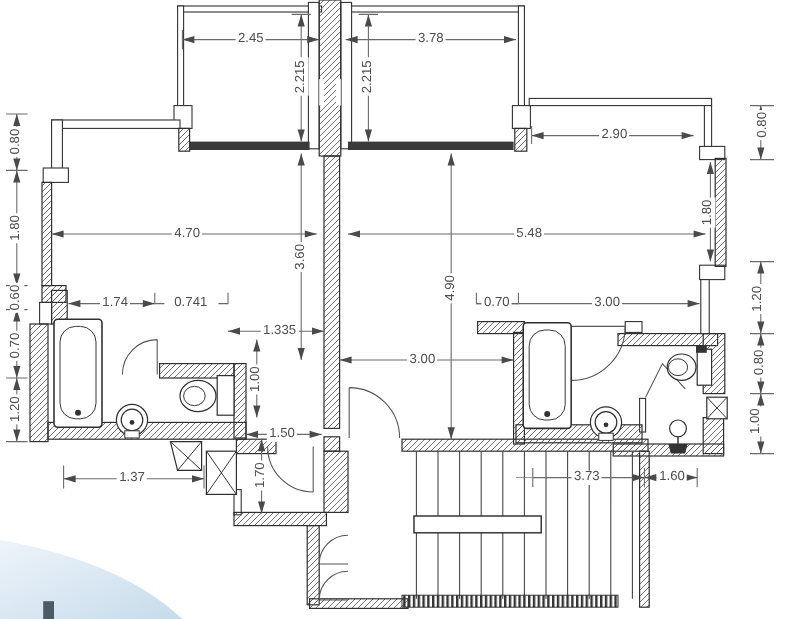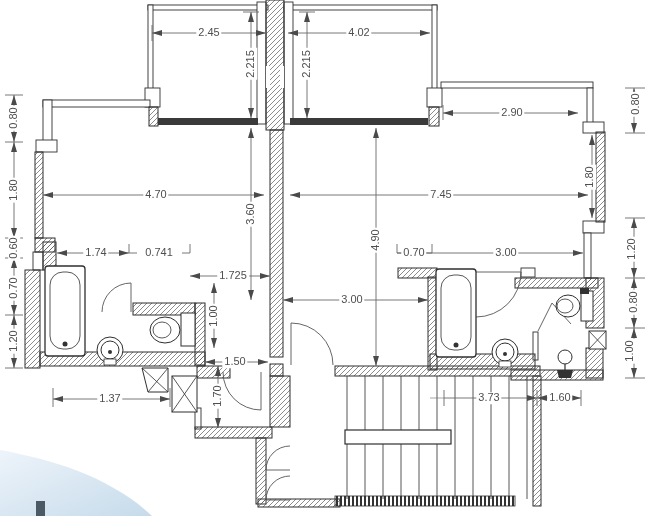--- a/index.html
+++ b/index.html
@@ -233,36 +233,36 @@
     <path d="M152 25 V41 M443 105 V120"></path>
     <path d="M129 244 V253 H137 M190 244 V253 H182"></path>
     <path d="M397 244 V253 H405 M432 244 V253 H424"></path>
     <path d="M53 388 V407 M170 388 V407"></path>
     <path d="M444 390 V406 M537 390 V406 M581 390 V406"></path>
   </g>
 </svg>
 
 <div class="labels">
   <div class="dim" style="left:209px;top:33px">2.45</div>
-  <div class="dim" style="left:359px;top:33px">4.02</div>
+  <div class="dim" style="left:359px;top:33px">3.78</div>
   <div class="dim v" style="left:251px;top:64px">2.215</div>
   <div class="dim v" style="left:307px;top:64px">2.215</div>
   <div class="dim" style="left:512px;top:113px">2.90</div>
   <div class="dim v" style="left:14px;top:118px">0.80</div>
   <div class="dim v" style="left:14px;top:190px">1.80</div>
   <div class="dim v" style="left:14px;top:248px">0.60</div>
   <div class="dim v" style="left:14px;top:288px">0.70</div>
   <div class="dim v" style="left:14px;top:341px">1.20</div>
   <div class="dim" style="left:156px;top:195px">4.70</div>
-  <div class="dim" style="left:441px;top:195px">7.45</div>
+  <div class="dim" style="left:441px;top:195px">5.48</div>
   <div class="dim v" style="left:251px;top:214px">3.60</div>
   <div class="dim v" style="left:376px;top:240px">4.90</div>
   <div class="dim" style="left:96px;top:253px">1.74</div>
   <div class="dim" style="left:159px;top:253px">0.741</div>
-  <div class="dim" style="left:233px;top:276px">1.725</div>
+  <div class="dim" style="left:233px;top:276px">1.335</div>
   <div class="dim" style="left:414px;top:253px">0.70</div>
   <div class="dim" style="left:506px;top:253px">3.00</div>
   <div class="dim" style="left:352px;top:300px">3.00</div>
   <div class="dim v" style="left:214px;top:316px">1.00</div>
   <div class="dim" style="left:235px;top:362px">1.50</div>
   <div class="dim v" style="left:218px;top:396px">1.70</div>
   <div class="dim" style="left:110px;top:399px">1.37</div>
   <div class="dim" style="left:489px;top:398px">3.73</div>
   <div class="dim" style="left:560px;top:398px">1.60</div>
   <div class="dim v" style="left:636px;top:104px">0.80</div>

